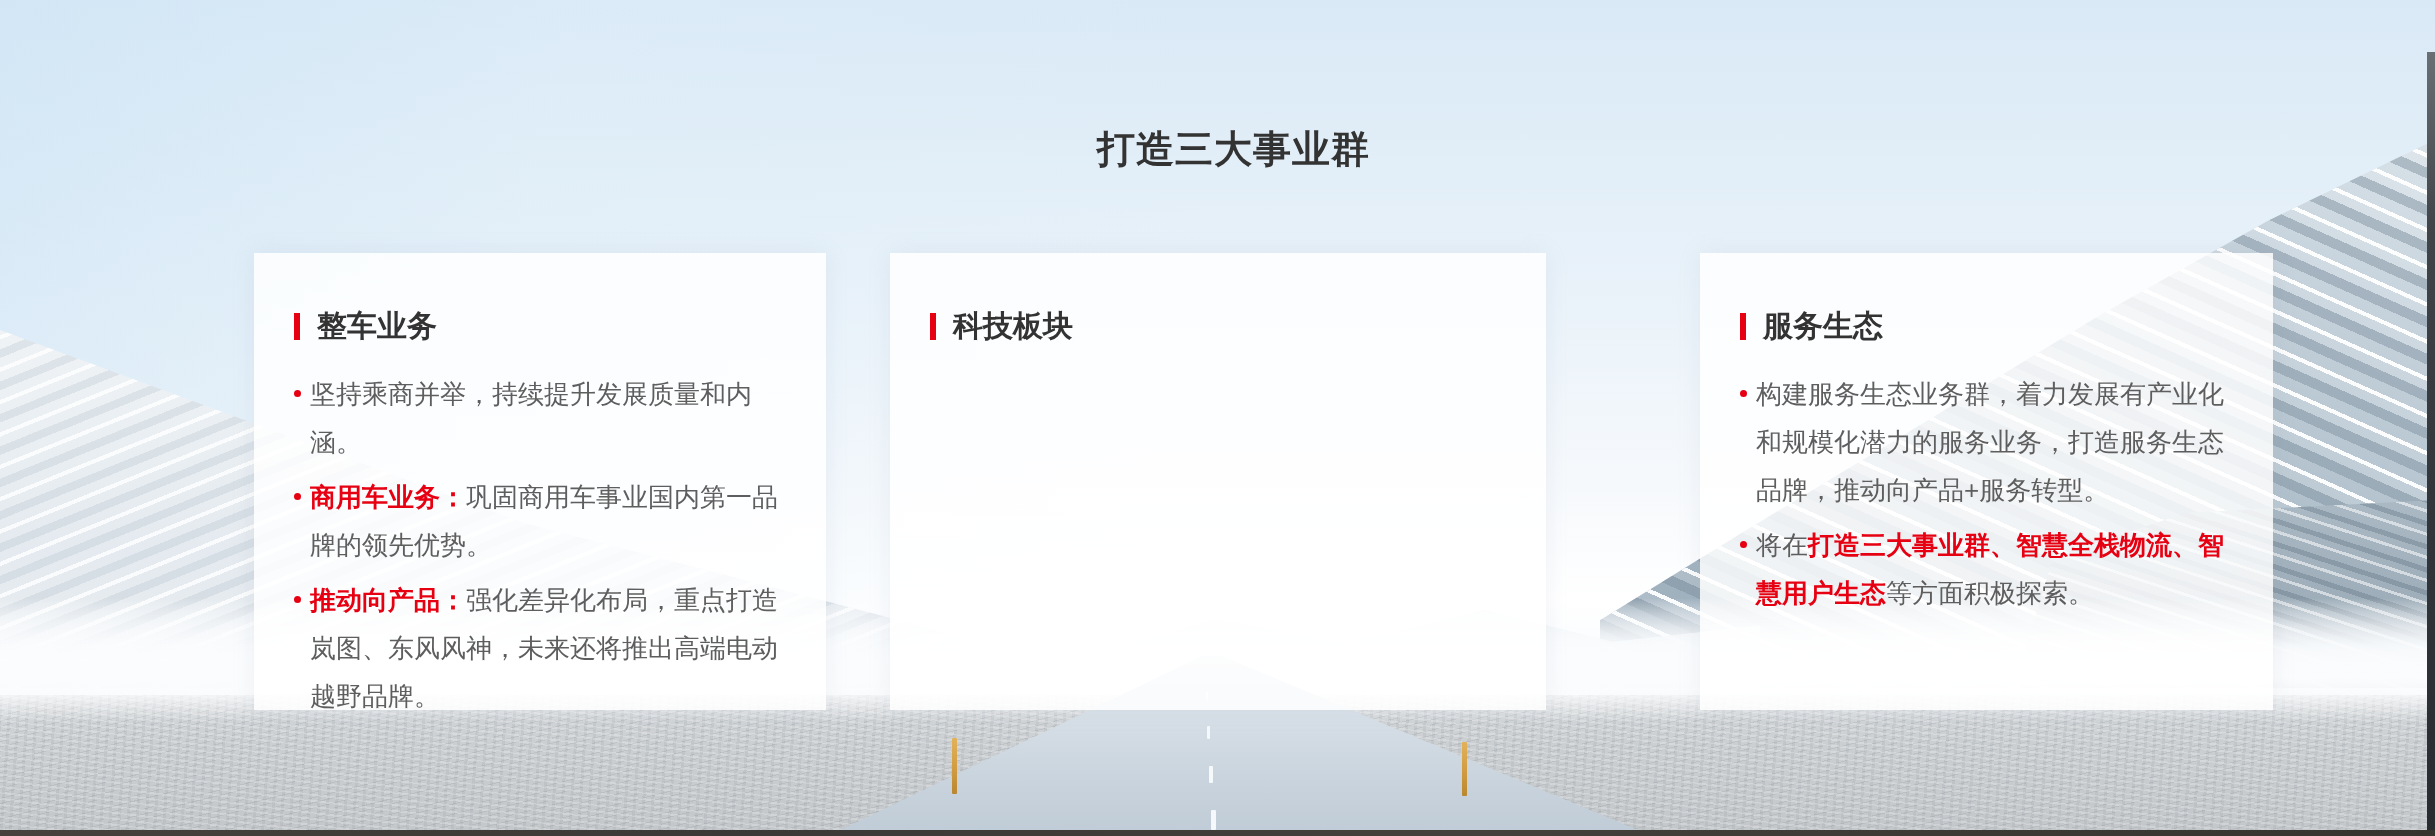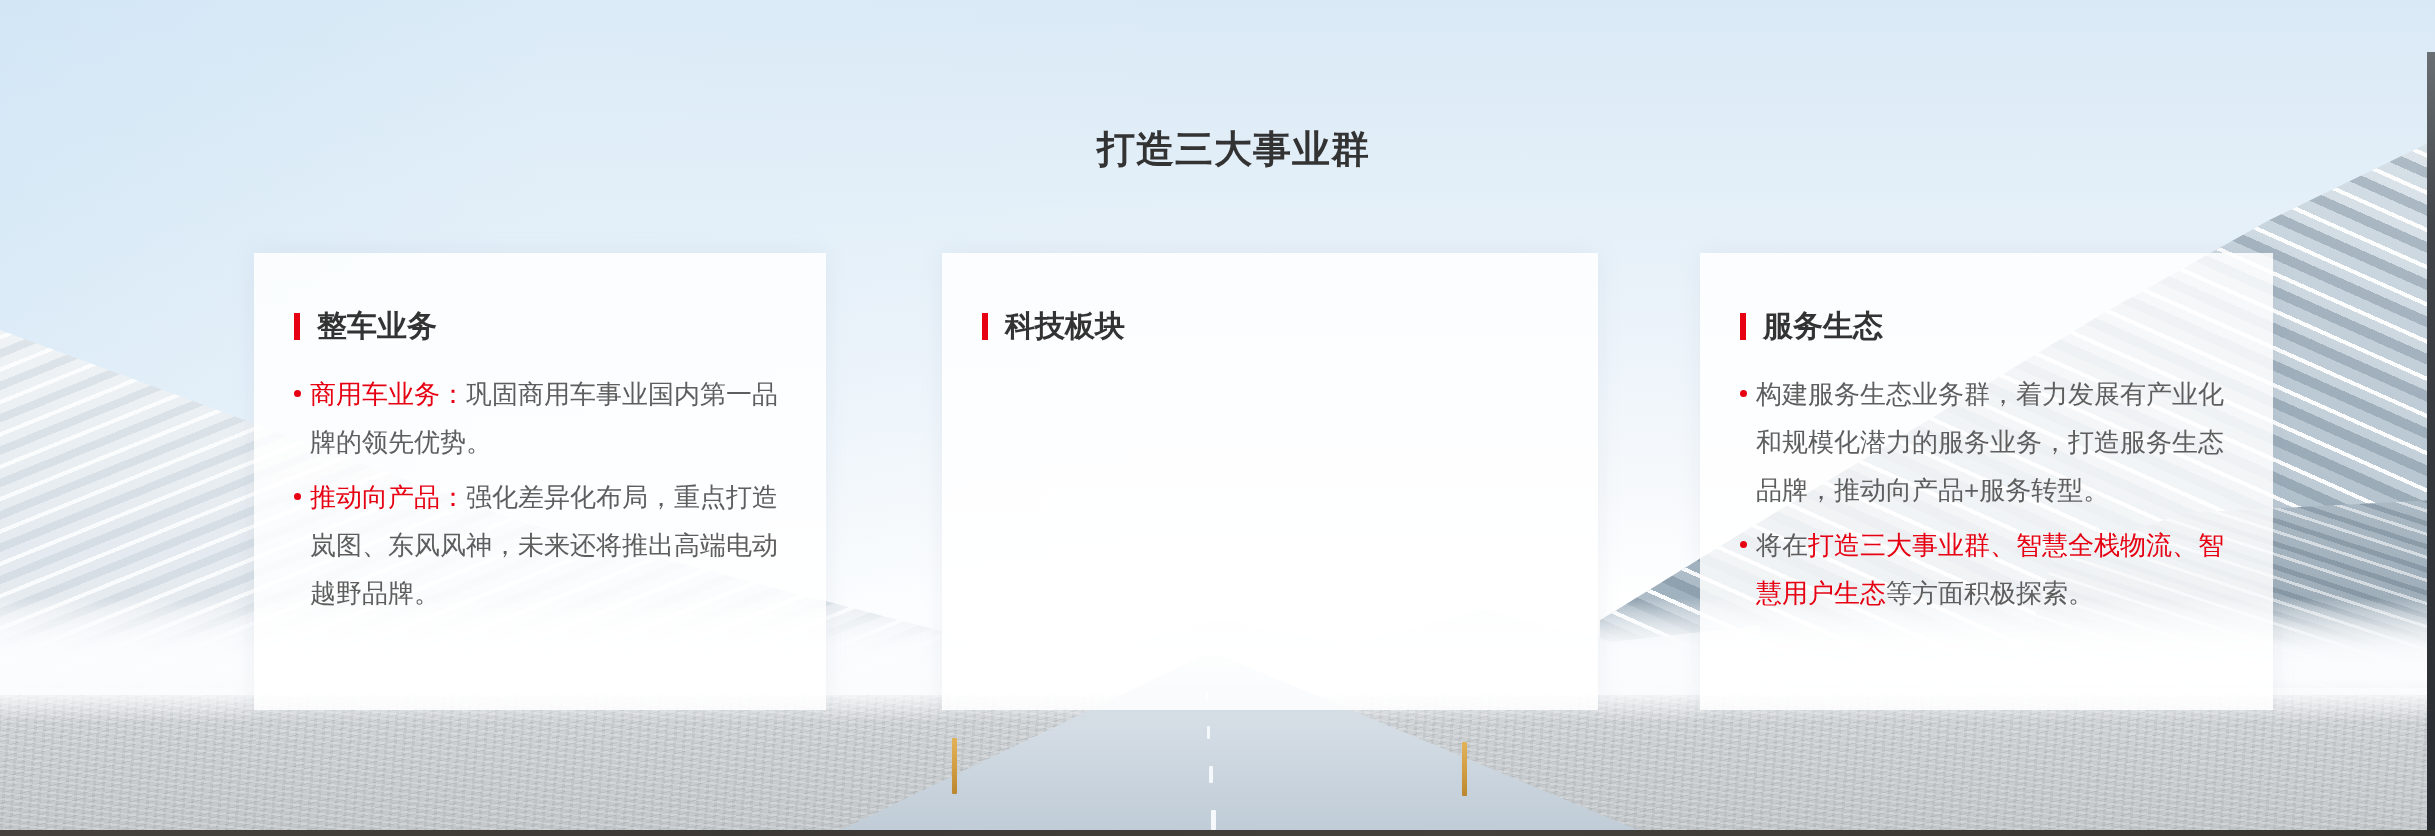--- a/index.html
+++ b/index.html
@@ -88,37 +88,37 @@
     text-align:center;font-size:38px;line-height:44px;font-weight:bold;color:#333;
     letter-spacing:1px;
   }
   .card{
     position:absolute;top:253px;height:457px;box-sizing:border-box;
     background:rgba(255,255,255,.84);
     padding:56px 29px 0 40px;
     box-shadow:0 0 22px rgba(140,160,180,.12);
   }
   .card.c0{left:254px;width:572px;}
-  .card.c1{left:942px;width:656px;}
+  .card.c1{left:890px;width:656px;}
   .card.c2{left:1700px;width:573px;}
   .card-title{
     margin:0;display:flex;align-items:center;
     font-size:30px;line-height:34px;font-weight:bold;color:#333;
   }
   .accent-bar{width:6px;height:27px;background:#e60012;margin-right:17px;flex:0 0 auto;}
   .card ul{list-style:none;margin:27px 0 0 0;padding:0;}
   .card li{
     position:relative;padding-left:16px;margin:0 0 7px 0;
     font-size:26px;line-height:48px;color:#5e5e5e;
     word-break:break-all;text-align:left;
   }
   .card li::before{
     content:"";position:absolute;left:0;top:20px;width:7px;height:7px;border-radius:50%;background:#e60012;
   }
-  .card .em{color:#e60012;font-weight:normal;}
+  .card .em{color:#e60012;font-weight:bold;}
 </style>
 </head>
 <body>
 
 <div class="stage">
 
   <div class="layer sky"></div>
   <div class="layer mountain-left"></div>
   <div class="layer mountain-right"></div>
   <div class="layer foothill-right"></div>
@@ -137,20 +137,21 @@
   <div class="layer edge-bottom"></div>
 
   <h2 class="section-title">打造三大事业群</h2>
   <div id="cards">
       <section class="card c0">
         <h3 class="card-title">
           <span class="accent-bar"></span>
           <span>整车业务</span>
         </h3>
         <ul>
+          <li><span>坚持乘商并举，持续提升发展质量和内涵。</span></li>
           <li><span class="em">商用车业务：</span><span>巩固商用车事业国内第一品牌的领先优势。</span></li>
           <li><span class="em">推动向产品：</span><span>强化差异化布局，重点打造岚图、东风风神，未来还将推出高端电动越野品牌。</span></li>
         </ul>
       </section>
       <section class="card c1">
         <h3 class="card-title">
           <span class="accent-bar"></span>
           <span>科技板块</span>
         </h3>
       </section>

